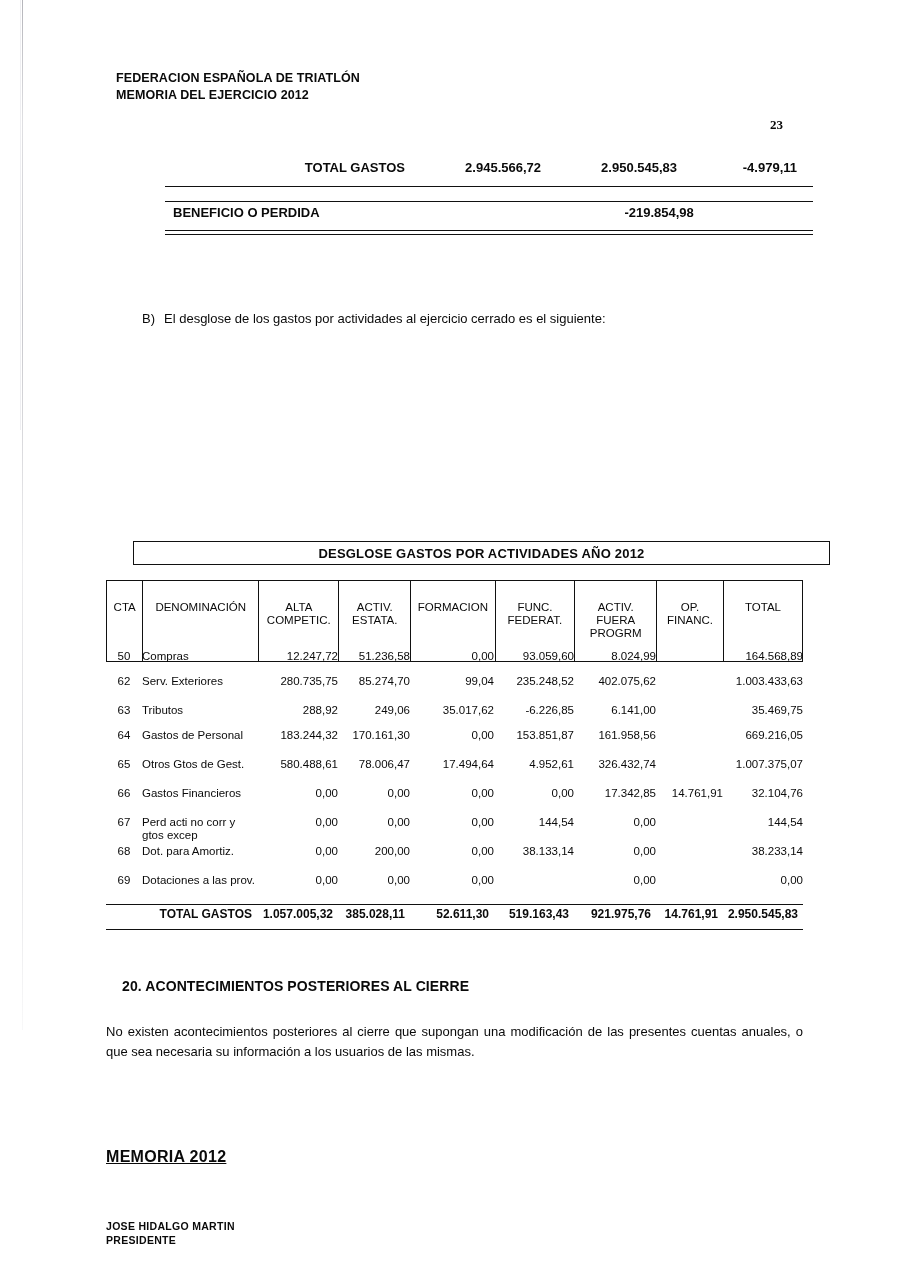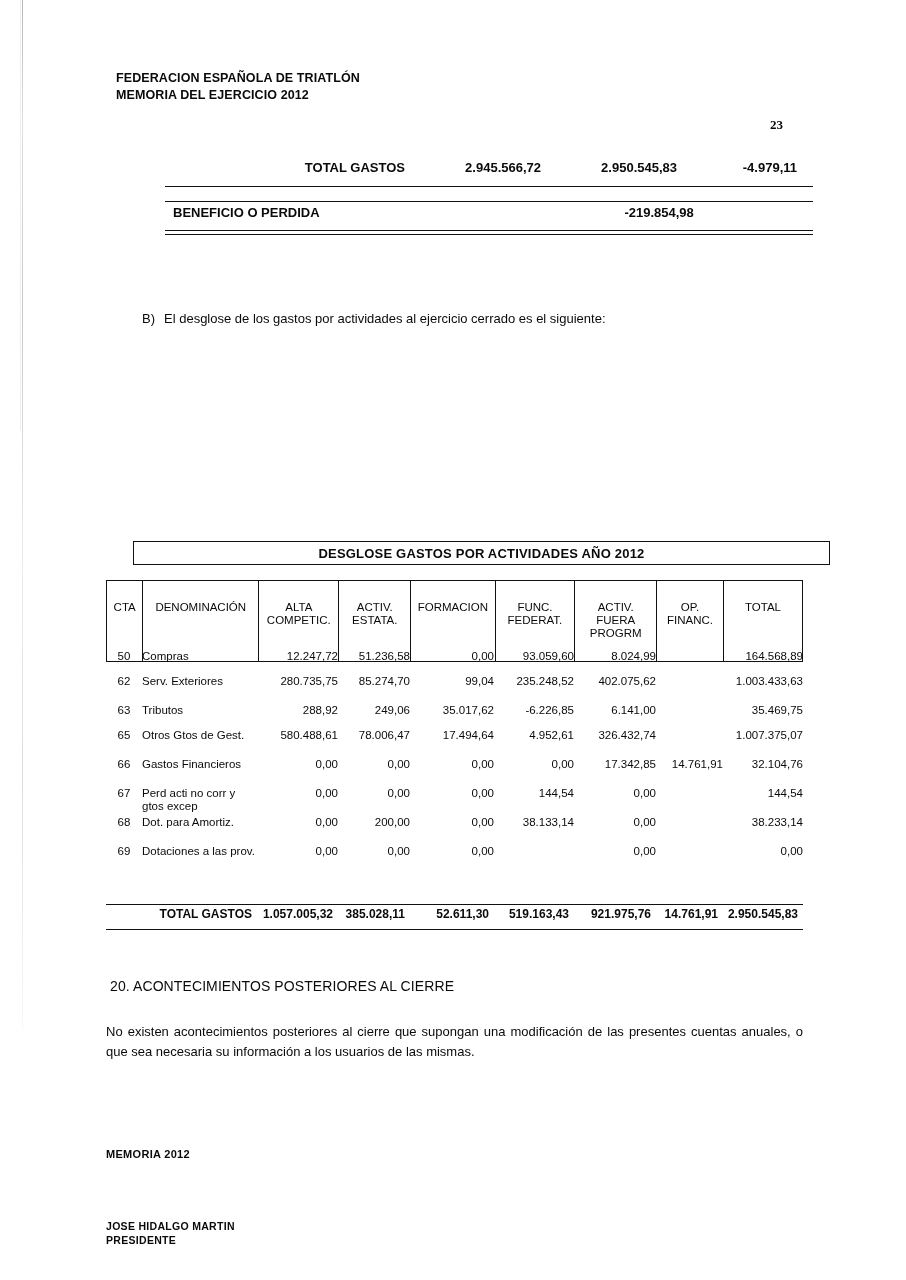--- a/index.html
+++ b/index.html
@@ -241,43 +241,44 @@
   .bd-bottom-rule {
     position: absolute;
     left: 106px;
     width: 697px;
     border-top: 1.6px solid #111;
   }
 
   
   .sec-heading {
     position: absolute;
-    left: 110px;
+    left: 122px;
     top: 978px;
     font-size: 14px;
-    font-weight: normal;
+    font-weight: bold;
     letter-spacing: 0.1px;
   }
   .sec-para {
     position: absolute;
     left: 106px;
     top: 1022px;
     width: 697px;
     font-size: 13px;
     line-height: 20px;
     text-align: justify;
   }
 
   .footer-memoria {
     position: absolute;
     left: 106px;
     top: 1148px;
-    font-size: 11px;
+    font-size: 16px;
     font-weight: bold;
     letter-spacing: 0.3px;
+    text-decoration: underline;
   }
   .footer-sign {
     position: absolute;
     left: 106px;
     top: 1220px;
     font-size: 10.5px;
     font-weight: bold;
     line-height: 13.5px;
     letter-spacing: 0.3px;
   }
@@ -400,20 +401,31 @@
         <tr>
           <td class="cell-cta">63</td>
           <td class="cell-den">Tributos</td>
           <td class="cell-num">288,92</td>
           <td class="cell-num">249,06</td>
           <td class="cell-num">35.017,62</td>
           <td class="cell-num">-6.226,85</td>
           <td class="cell-num">6.141,00</td>
           <td class="cell-num"></td>
           <td class="cell-num">35.469,75</td>
+        </tr>
+        <tr class="tall">
+          <td class="cell-cta">64</td>
+          <td class="cell-den">Gastos de Personal</td>
+          <td class="cell-num">183.244,32</td>
+          <td class="cell-num">170.161,30</td>
+          <td class="cell-num">0,00</td>
+          <td class="cell-num">153.851,87</td>
+          <td class="cell-num">161.958,56</td>
+          <td class="cell-num"></td>
+          <td class="cell-num">669.216,05</td>
         </tr>
         <tr class="tall">
           <td class="cell-cta">65</td>
           <td class="cell-den">Otros Gtos de Gest.</td>
           <td class="cell-num">580.488,61</td>
           <td class="cell-num">78.006,47</td>
           <td class="cell-num">17.494,64</td>
           <td class="cell-num">4.952,61</td>
           <td class="cell-num">326.432,74</td>
           <td class="cell-num"></td>

